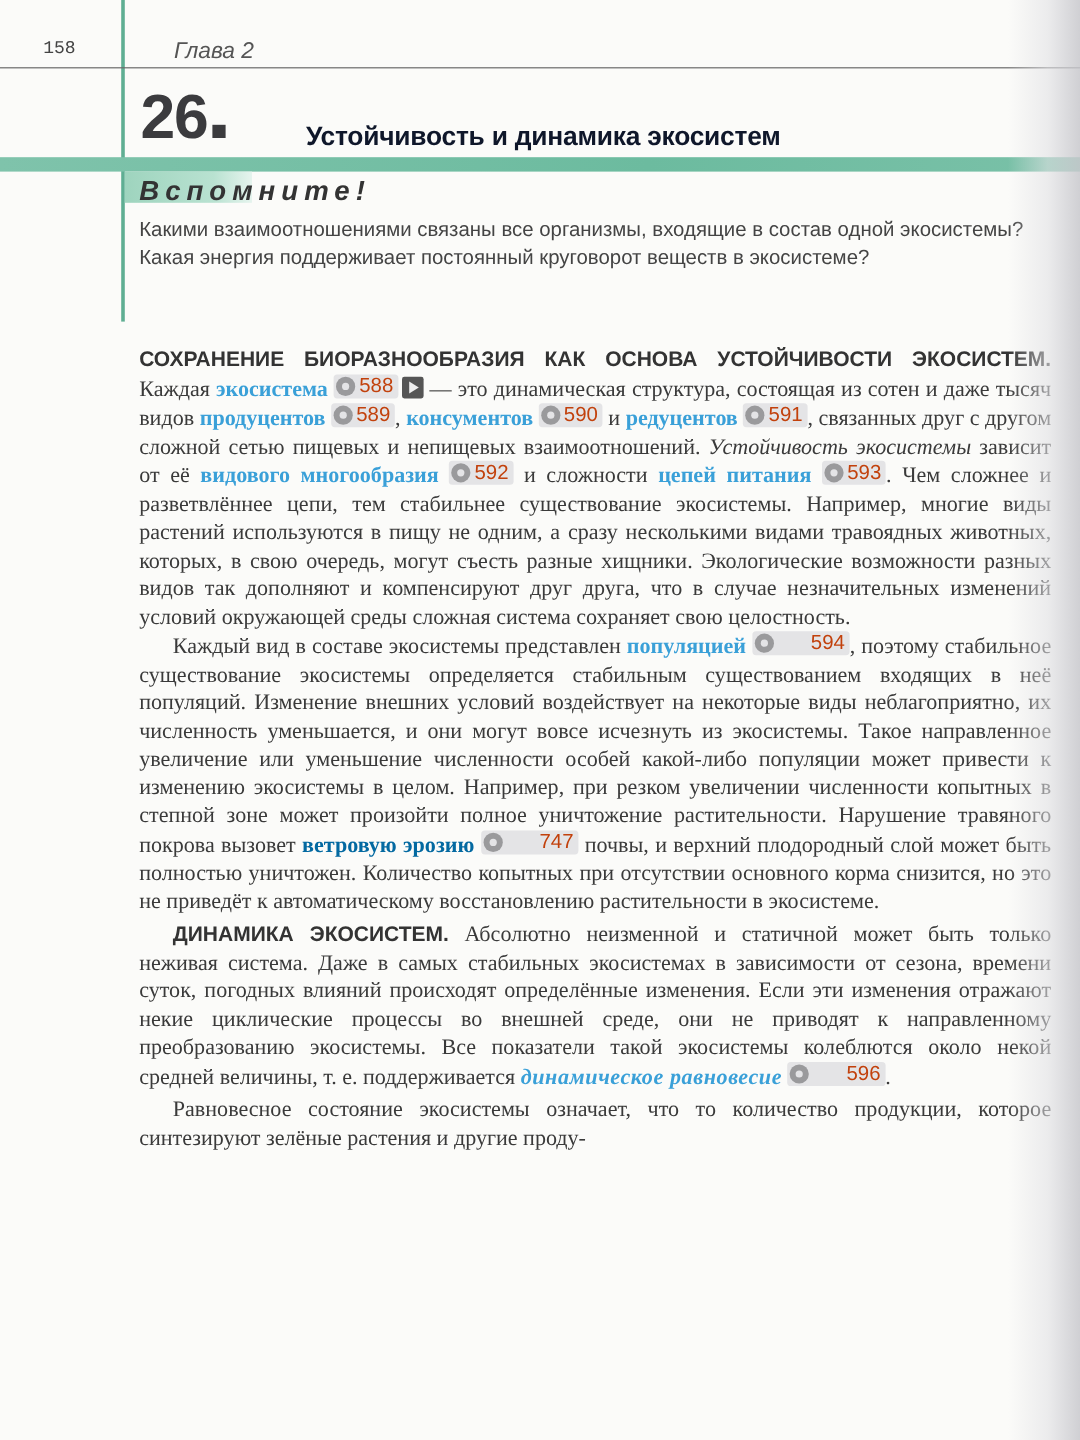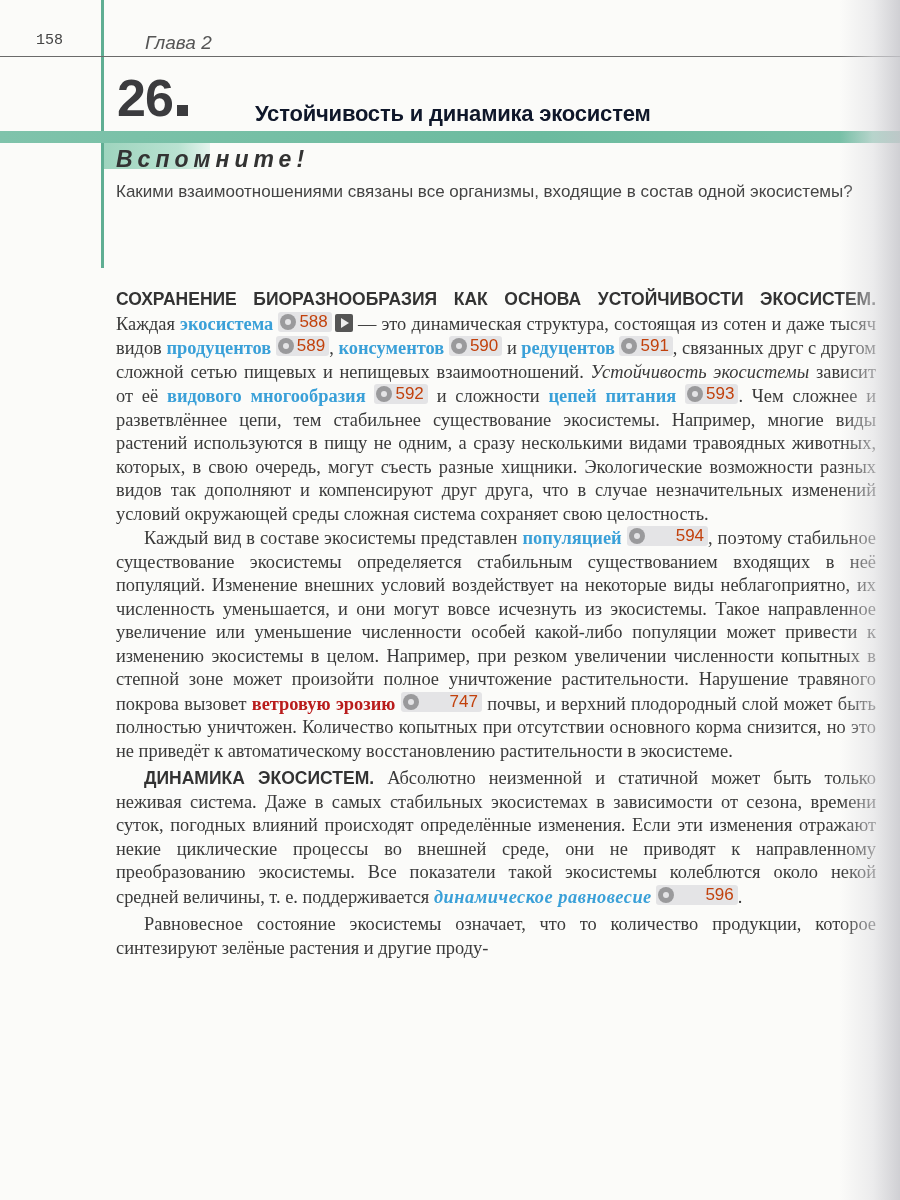--- a/index.html
+++ b/index.html
@@ -64,21 +64,21 @@
       font-size: 18.4px; line-height: 23.5px; color: #3a3a3a; text-align: justify;
       hyphens: manual;
     }
     .body-text p { margin: 0; text-indent: 0; }
     .body-text p.indent { text-indent: 28px; }
     .body-text p.gap { margin-top: 4px; }
     .heading-caps {
       font-family: "Liberation Sans", sans-serif; font-weight: bold; font-size: 17.5px; color: #333;
     }
     .term { color: #3aa0d8; font-weight: bold; }
-    .term-green { color: #b91c1c; font-weight: bold; }
+    .term-green { color: #0369a1; font-weight: bold; }
     .term-italic { color: #3aa0d8; font-weight: bold; font-style: italic; letter-spacing: 0.5px; }
     .em { font-style: italic; }
     .ref {
       display: inline-flex; align-items: center; gap: 3px;
       background: #e4e4e6; border-radius: 3px; padding: 0 4px 0 2px;
       font-family: "Liberation Sans", sans-serif; font-size: 17px; color: #c2410c; line-height: 20px;
     }
     .ref-icon {
       display: inline-block; width: 16px; height: 16px; border-radius: 50%;
       background: #9a9a9c; position: relative;
@@ -106,20 +106,21 @@
 
 <div class="lesson-number"><span>26</span><span class="lesson-dot"></span></div>
 <div class="lesson-title">Устойчивость и динамика экосистем</div>
 
 <div class="teal-band"></div>
 <div class="remember-box"></div>
 <div class="remember-label">Вспомните!</div>
 
 <div class="questions">
   <p>Какими взаимоотношениями связаны все организмы, входящие в состав одной экосистемы?</p>
+  <p>Какая энергия поддерживает постоянный круговорот веществ в экосистеме?</p>
 </div>
 
 <div class="body-text">
   <p><span class="heading-caps">СОХРАНЕНИЕ БИОРАЗНООБРАЗИЯ КАК ОСНОВА УСТОЙЧИВОСТИ ЭКОСИСТЕМ.</span><span> Каждая </span><span class="term">экосистема</span> <span class="ref">
         <span class="ref-icon"></span>
         <span>588</span>
       </span><span class="play-icon"></span><span> — это динамическая структура, состоящая из сотен и даже тысяч видов </span><span class="term">продуцентов</span> <span class="ref">
         <span class="ref-icon"></span>
         <span>589</span>
       </span><span>, </span><span class="term">консументов</span> <span class="ref">

